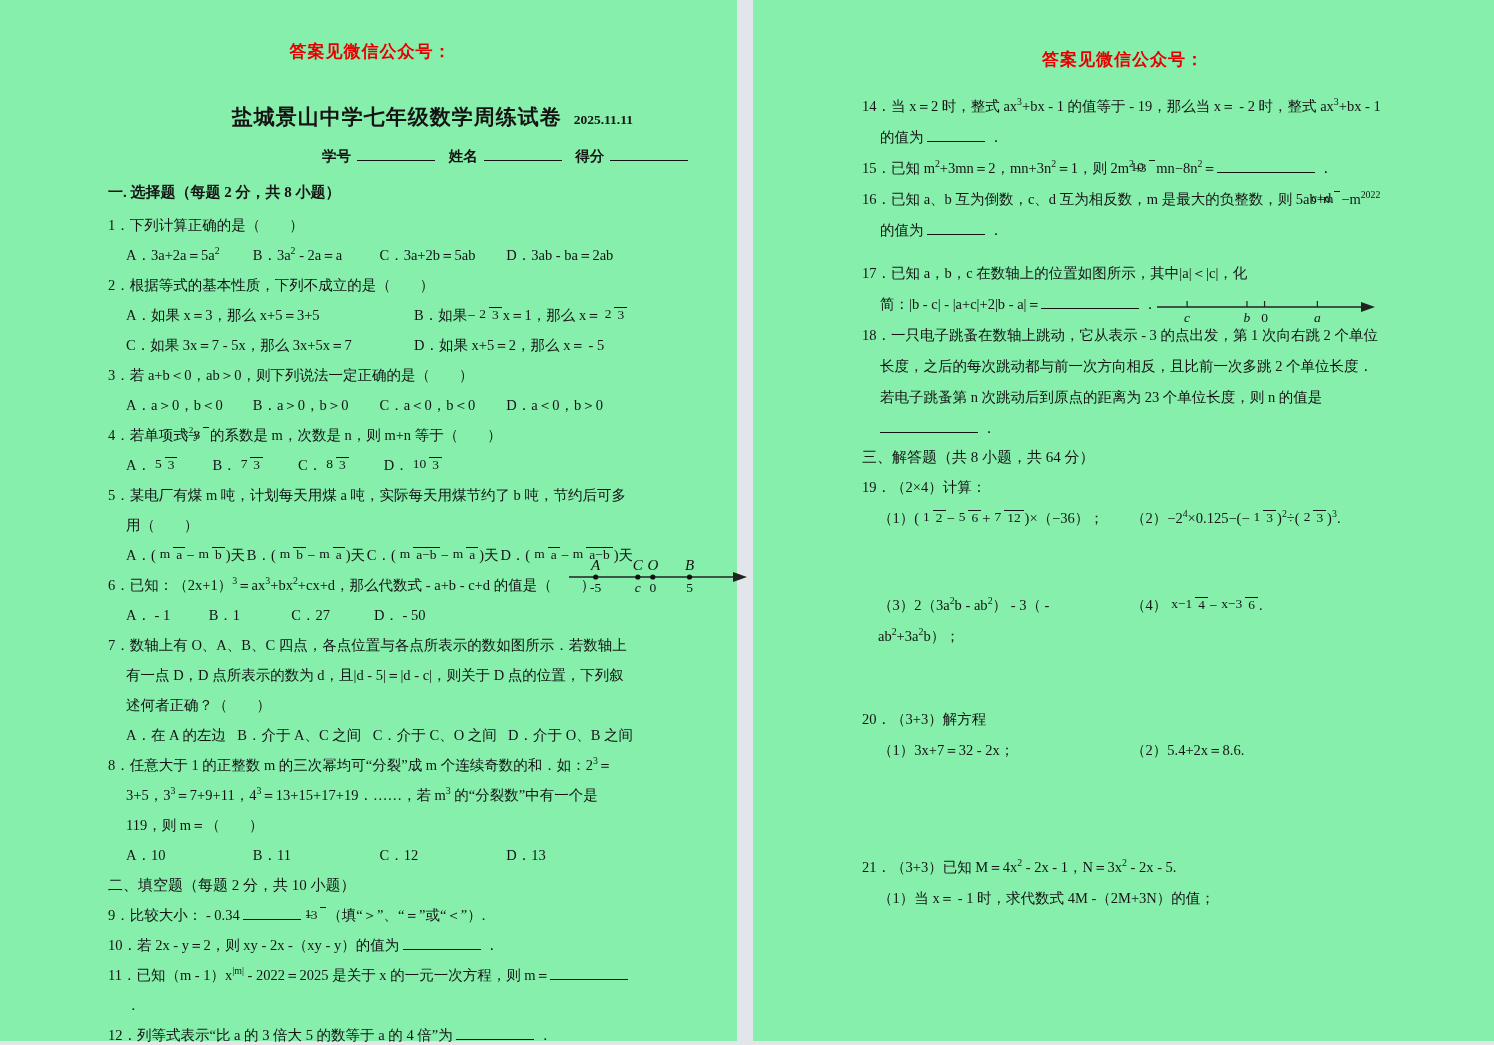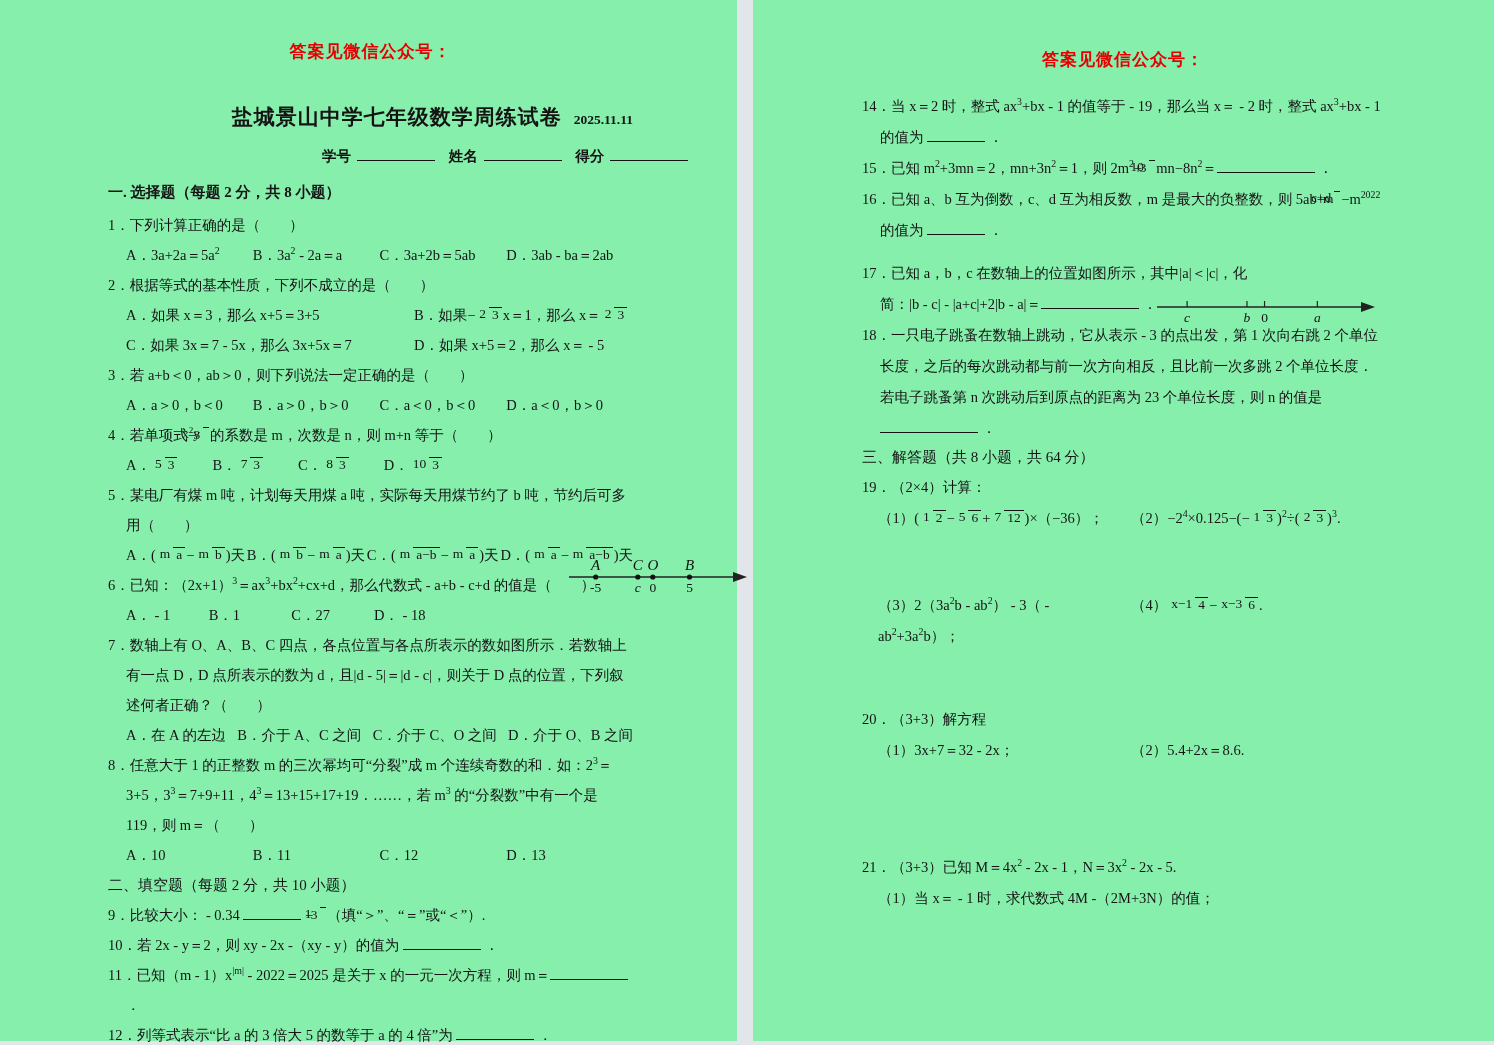--- a/index.html
+++ b/index.html
@@ -179,21 +179,21 @@
             </span>)天</span>
       </div>
     </div>
 
     <div class="q" style="position:relative;">
       <div class="qt">6．已知：（2x+1）<sup>3</sup>＝ax<sup>3</sup>+bx<sup>2</sup>+cx+d，那么代数式 - a+b - c+d 的值是（　　）</div>
       <div class="opts inline-opts">
         <span>A． - 1</span>
         <span>B．1</span>
         <span>C．27</span>
-        <span>D． - 18</span>
+        <span>D． - 50</span>
         <span class="nl nl-q6"><svg width="180" height="44">
               <line x1="1" y1="23" x2="167" y2="23" stroke="#222" stroke-width="1.4"></line>
               <polygon points="165,18 179,23 165,28" fill="#222"></polygon>
               <circle cx="27.68" cy="23" r="2.6" fill="#111"></circle>
               <text x="27.68" y="16" text-anchor="middle" font-size="15" fill="#111" font-style="italic" font-family="&quot;Liberation Serif&quot;,serif">A</text>
               <text x="27.68" y="38" text-anchor="middle" font-size="13.5" fill="#111" font-family="&quot;Liberation Serif&quot;,serif" font-style="normal">-5</text>
               <circle cx="69.84" cy="23" r="2.6" fill="#111"></circle>
               <text x="69.84" y="16" text-anchor="middle" font-size="15" fill="#111" font-style="italic" font-family="&quot;Liberation Serif&quot;,serif">C</text>
               <text x="69.84" y="38" text-anchor="middle" font-size="13.5" fill="#111" font-family="&quot;Liberation Serif&quot;,serif" font-style="italic">c</text>
               <circle cx="84.80000000000001" cy="23" r="2.6" fill="#111"></circle>

